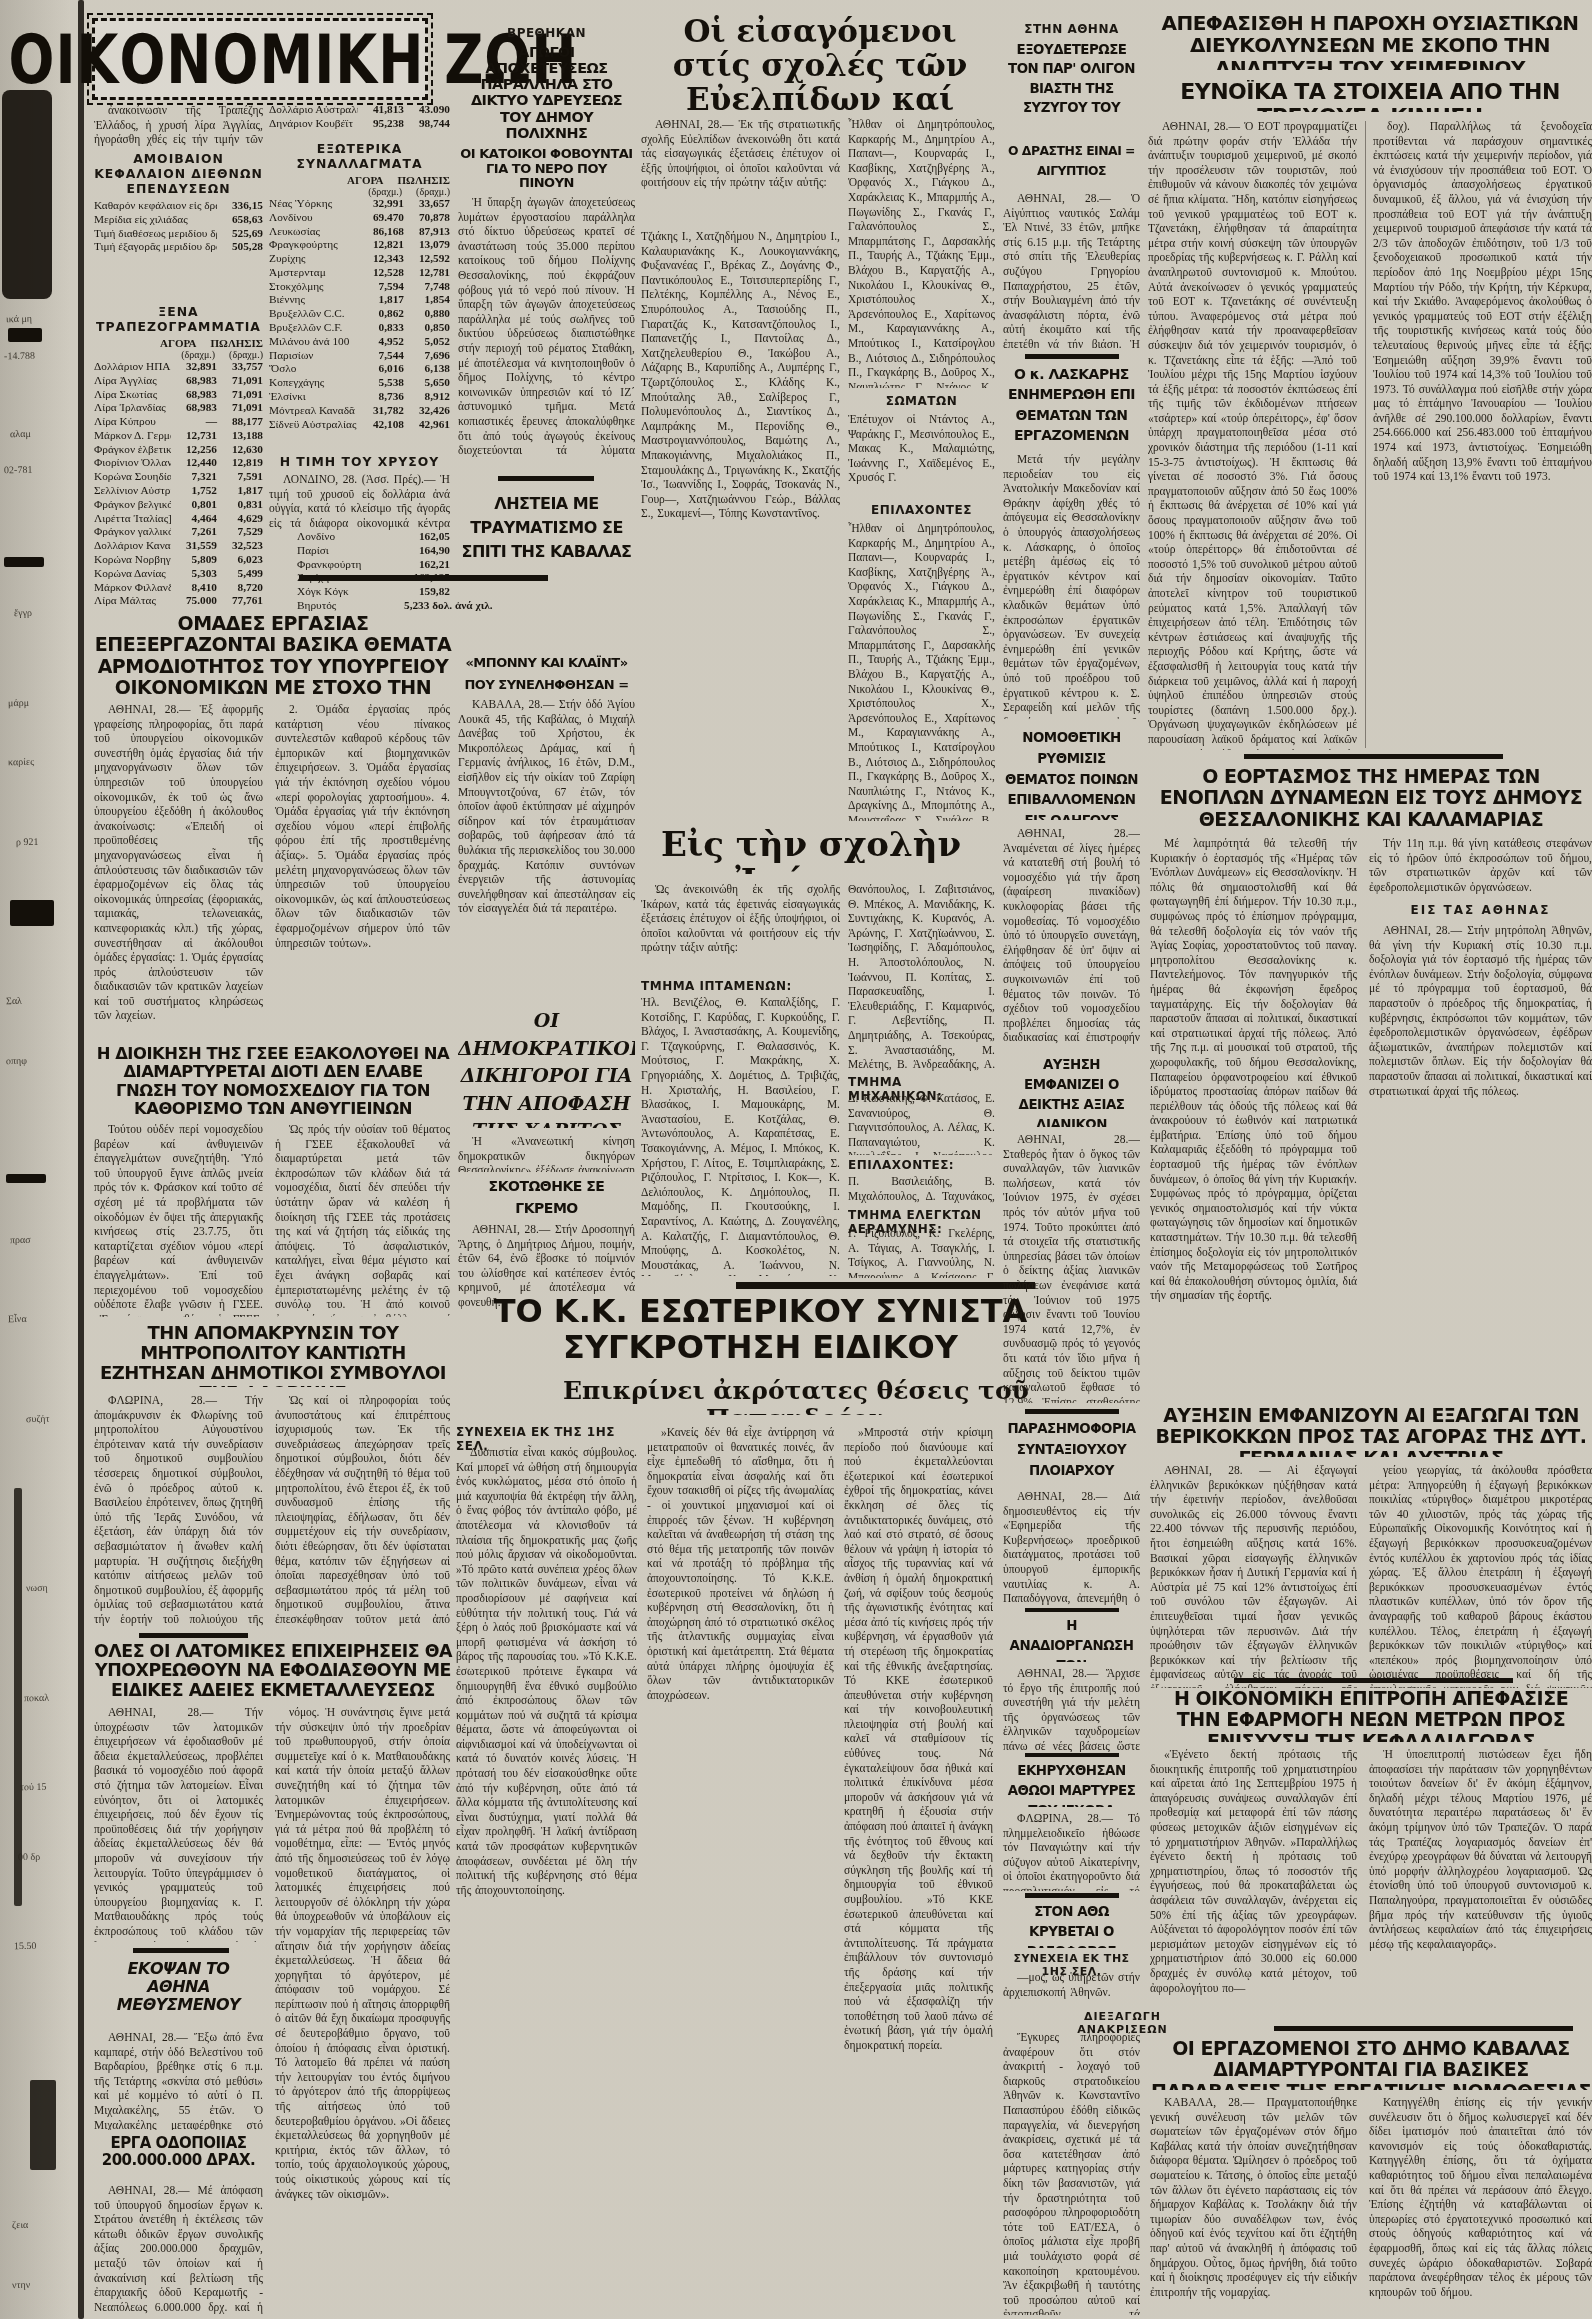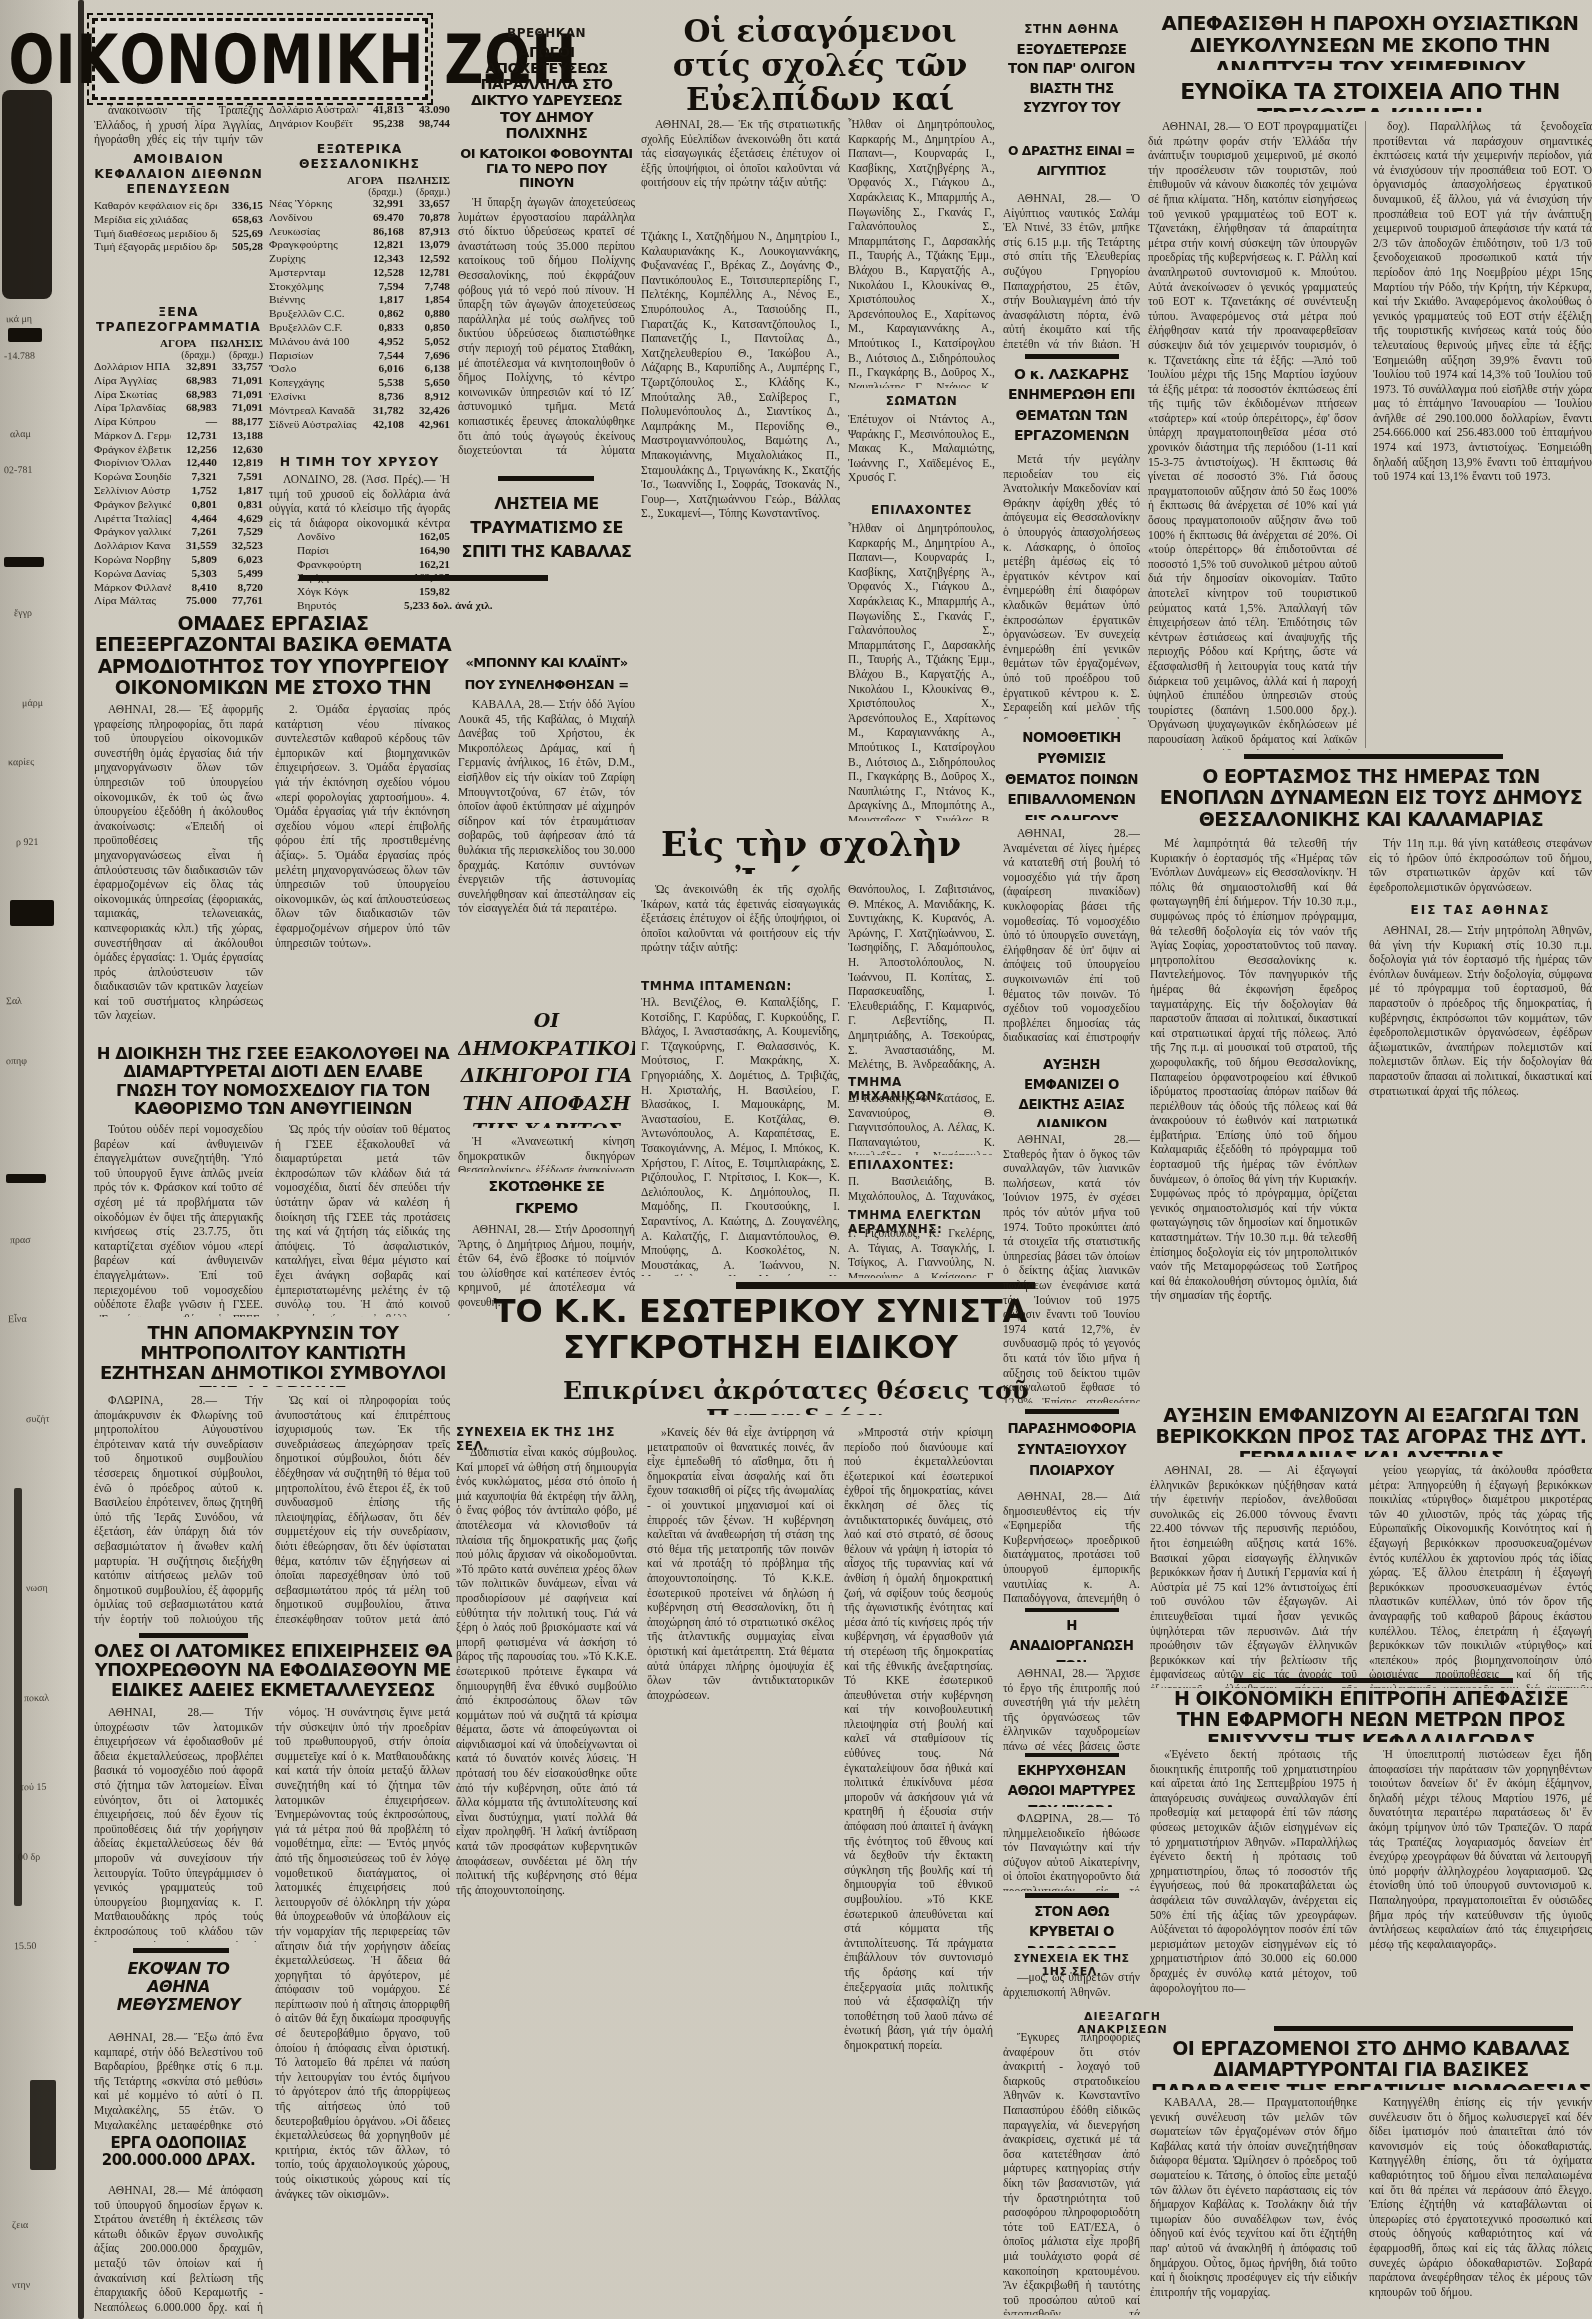--- a/index.html
+++ b/index.html
@@ -45,21 +45,21 @@
     <div class="blot" style="left:4px;top:557px;width:40px;height:10px;"></div>
     <div class="blot" style="left:10px;top:900px;width:44px;height:26px;"></div>
     <div class="blot" style="left:6px;top:1174px;width:40px;height:9px;"></div>
     <div class="blot" style="left:14px;top:1488px;width:8px;height:418px;opacity:.8;"></div>
     <div class="blot" style="left:30px;top:2080px;width:26px;height:90px;opacity:.85;"></div>
     <span class="strip-frag" style="left:6px;top:313px;">ικά μη</span>
     <span class="strip-frag" style="left:4px;top:350px;">-14.788</span>
     <span class="strip-frag" style="left:10px;top:428px;">αλαμ</span>
     <span class="strip-frag" style="left:4px;top:464px;">02-781</span>
     <span class="strip-frag" style="left:14px;top:607px;">ἔγγρ</span>
-    <span class="strip-frag" style="left:8px;top:697px;margin-left:14px;">μάρμ</span>
+    <span class="strip-frag" style="left:8px;top:697px;">μάρμ</span>
     <span class="strip-frag" style="left:8px;top:756px;">καρίες</span>
     <span class="strip-frag" style="left:16px;top:836px;">ρ 921</span>
     <span class="strip-frag" style="left:6px;top:995px;">Σαλ</span>
     <span class="strip-frag" style="left:6px;top:1055px;">οπηφ</span>
     <span class="strip-frag" style="left:10px;top:1234px;">πρασ</span>
     <span class="strip-frag" style="left:8px;top:1313px;">Εἶνα</span>
     <span class="strip-frag" style="left:26px;top:1413px;">συζήτ</span>
     <span class="strip-frag" style="left:26px;top:1582px;">νωση</span>
     <span class="strip-frag" style="left:24px;top:1692px;">ποκαλ</span>
     <span class="strip-frag" style="left:20px;top:1781px;">τού 15</span>
@@ -208,21 +208,21 @@
         <span class="tcell c2">43.090</span>
       </div>
       <div class="trow">
         <span class="tcell c0">Δηνάριον Κουβέϊτ</span>
         <span class="tcell c1">95,238</span>
         <span class="tcell c2">98,744</span>
       </div>
     </div>
 
   <div class="abs tblock" style="left:269px;top:141px;width:181px;height:308px;">
-    <div class="ttitle">ΕΞΩΤΕΡΙΚΑ ΘΕΣΣΑΛΟΝΙΚΗΣ</div>
+    <div class="ttitle">ΕΞΩΤΕΡΙΚΑ ΣΥΝΑΛΛΑΓΜΑΤΑ</div>
     <div class="thead">
         <span>ΑΓΟΡΑ</span>
         <span>ΠΩΛΗΣΙΣ</span>
       </div>
     <div class="thead" style="font-weight:normal;font-size:10px;">
         <span>(δραχμ.)</span>
         <span>(δραχμ.)</span>
       </div>
     <div>
         <div class="trow">

